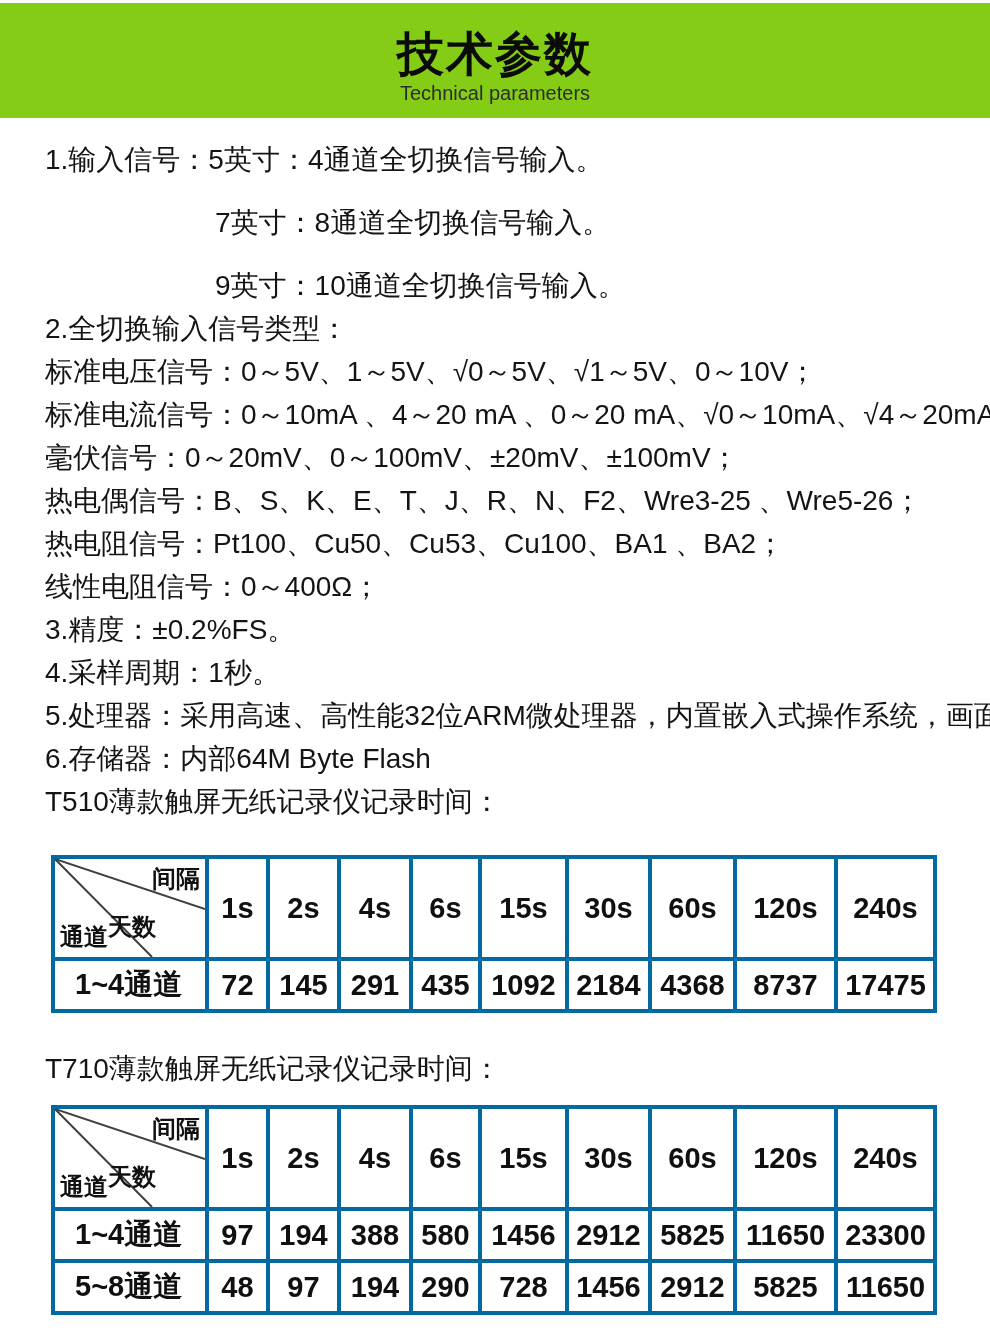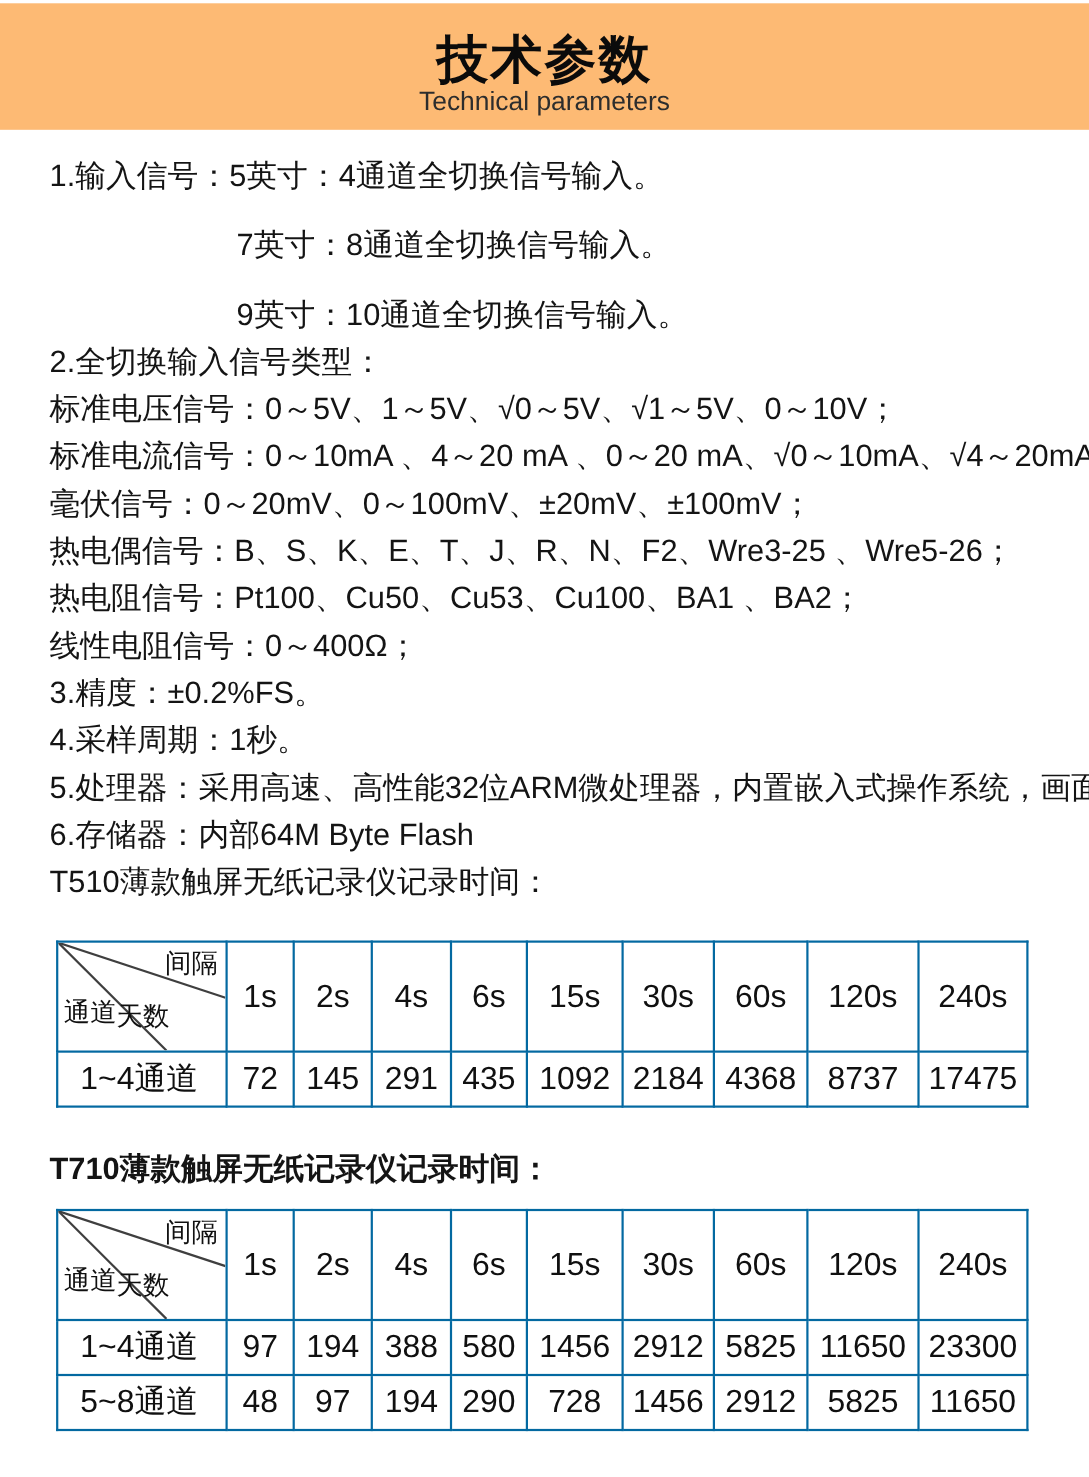--- a/index.html
+++ b/index.html
@@ -2,49 +2,49 @@
 <html><head>
 <meta charset="utf-8">
 <style>
   html,body { margin:0; padding:0; background:#ffffff; }
   .page {
     position:relative; width:990px; height:1343px; background:#ffffff;
     font-family:"Liberation Sans", sans-serif; color:#141414; overflow:hidden;
   }
   .band {
     position:absolute; left:0; top:3px; width:100%; height:115px;
-    background:#fdba74; text-align:center;
+    background:#84cc16; text-align:center;
   }
   .title {
     padding-top:24px; font-size:47px; font-weight:700; line-height:54px;
     letter-spacing:2px; color:#0b0b0b;
   }
-  .subtitle { font-size:24px; line-height:24px; color:#2d2d2d; }
+  .subtitle { font-size:20px; line-height:24px; color:#2d2d2d; }
   .content { position:absolute; left:45px; top:138px; width:912px; }
   .line { font-size:28px; height:43px; line-height:43px; white-space:nowrap; }
   .line.indent { padding-left:170px;margin-top:20px; }
   table.rec {
     border-collapse:collapse; table-layout:fixed; width:884px;
     margin-left:6px; font-size:29px; color:#101010;
   }
   table.rec th, table.rec td {
-    border:2px solid #0369a1; font-weight:normal; text-align:center;
+    border:4px solid #0369a1; font-weight:bold; text-align:center;
     padding:0; overflow:hidden;
   }
   table.rec thead th { height:98px; }
   table.rec tbody td { height:48px; }
   table.rec td.rlabel { text-align:left; padding-left:20px; }
   th.diag { position:relative; }
   th.diag svg { position:absolute; left:0; top:0; width:100%; height:100%; display:block; }
   .corner { position:absolute; font-size:24px; line-height:24px; white-space:nowrap; }
   .corner.tr  { left:97px; top:8px; }
   .corner.mid { left:53px; top:56px; }
-  .corner.bl  { left:5px;  top:52px; }
+  .corner.bl  { left:5px;  top:66px; }
   .tbl-1 { margin-top:32px; }
-  .cap-2 { margin-top:34px;font-weight:bold; }
+  .cap-2 { margin-top:34px; }
   .tbl-2 { margin-top:15px; }
 </style>
 </head>
 <body>
 
 <div class="page">
 
   <div class="band">
     <div class="title">技术参数</div>
     <div class="subtitle">Technical parameters</div>

